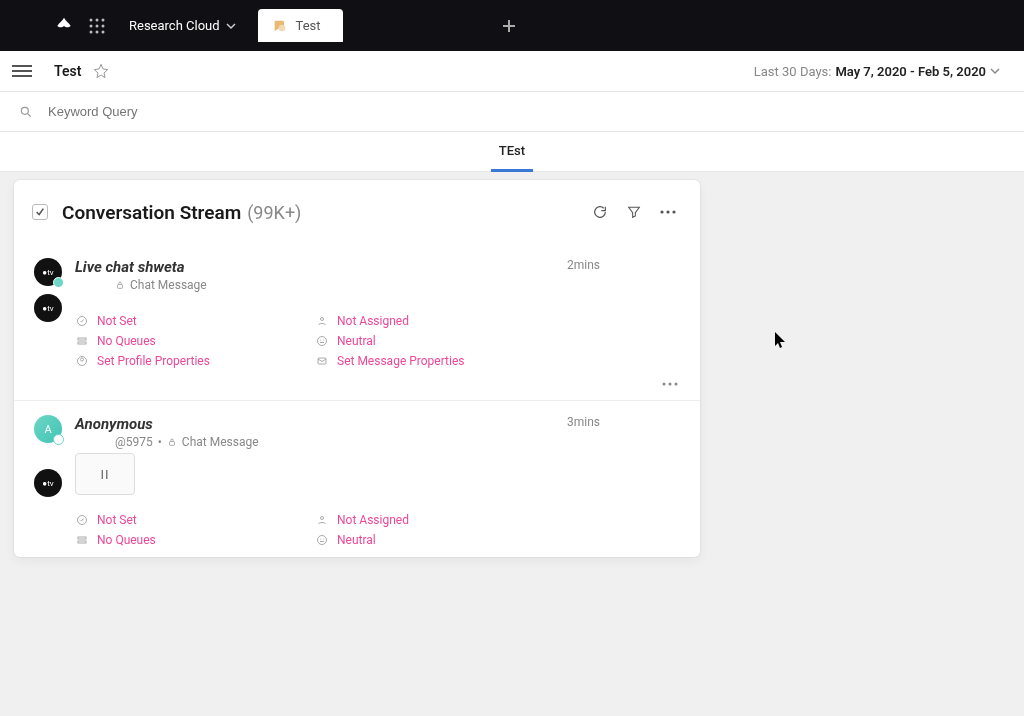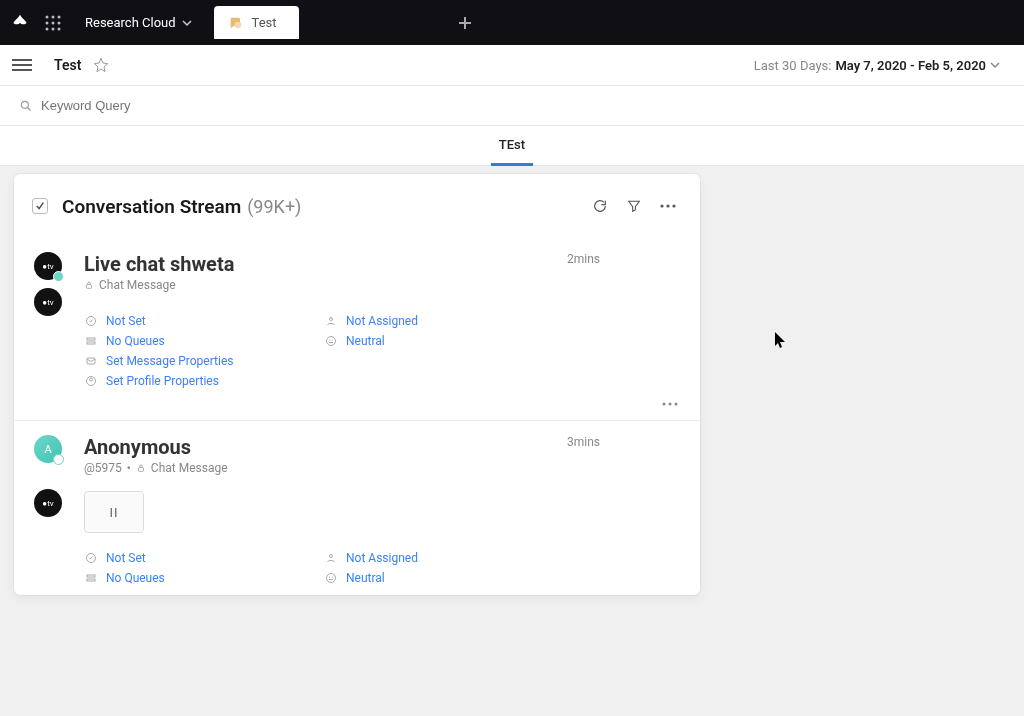--- a/index.html
+++ b/index.html
@@ -1,69 +1,69 @@
 <!DOCTYPE html>
 <html><head>
 <meta charset="utf-8">
 <style>
   * { box-sizing: border-box; margin: 0; padding: 0; }
   body { font-family: -apple-system, BlinkMacSystemFont, "Segoe UI", Roboto, sans-serif; background: #f0f0f0; width: 1024px; height: 716px; overflow: hidden; color: #1a1a1a; }
   
-  .topbar { height: 45px; background: #0f0f14; display: flex; align-items: center; }
+  .topbar { height: 51px; background: #0f0f14; display: flex; align-items: center; padding-left: 44px; }
   .topbar-logo { width: 27px; height: 27px; margin-left: 6px; display:flex; align-items:center; justify-content:center; color:#fff; }
   .topbar-apps { width: 24px; height: 24px; margin-left: 8px; display:flex; align-items:center; justify-content:center; cursor:pointer; }
   .topbar-workspace { margin-left: 20px; color: #fff; font-size: 13px; display:flex; align-items:center; gap:6px; cursor:pointer; }
   .topbar-tab { margin-left:22px; background:#fff; height:33px; display:flex; align-items:center; padding: 0 22px 0 14px; border-top-left-radius:4px; border-top-right-radius:4px; gap:8px; }
   .topbar-tab .tab-icon { color:#e6a340; }
   .topbar-tab .tab-label { font-size:13px; color:#555; }
   .topbar-add { width:32px; height:32px; display:flex; align-items:center; justify-content:center; margin-left:150px; color:#aaa; cursor:pointer; }
   
   .subbar { height: 41px; background:#fff; border-bottom:1px solid #e6e6e6; display:flex; align-items:center; padding:0 12px; }
   .hamburger { width:20px; height:20px; display:flex; flex-direction:column; justify-content:center; gap:3px; cursor:pointer; }
   .hamburger span { display:block; height:2px; background:#555; }
   .subbar-title { font-size:14px; font-weight:600; margin-left:22px; }
   .star { margin-left:12px; color:#888; cursor:pointer; }
   .subbar-spacer { flex:1; }
   .daterange { font-size:13px; color:#888; display:flex; align-items:center; gap:4px; cursor:pointer; margin-right:12px;margin-left:12px; }
   .daterange strong { color:#222; font-weight:600; }
   
   .querybar { height: 40px; background:#fff; border-bottom:1px solid #e6e6e6; display:flex; align-items:center; padding:0 12px; }
-  .querybox { display:flex; align-items:flex-end; gap:8px; border:1px solid transparent; padding:4px 6px; border-radius:4px; }
+  .querybox { display:flex; align-items:flex-end; gap:15px; border:1px solid transparent; padding:4px 6px; border-radius:4px; }
   .querybox input { border:none; outline:none; font-size:13px; width:160px; color:#333; }
   .querybox .sicon { color:#888; }
   
   .tabsbar { height: 40px; background:#fff; border-bottom:1px solid #e6e6e6; display:flex; align-items:center; justify-content:center; }
   .tab-item { font-size:13px; color:#222; padding:0 8px; height:40px; display:flex; align-items:center; border-bottom:3px solid #3a78d6; font-weight:500; cursor:pointer; }
   
   .canvas { padding:8px 0 0 14px; }
   .card { width: 686px; background:#fff; border-radius:6px; box-shadow:0 0 0 1px rgba(0,0,0,0.04), 0 4px 12px rgba(0,0,0,0.05); overflow:hidden; }
   .card-head { display:flex; align-items:center; padding:18px 18px 18px 18px; }
   .chk { width:16px; height:16px; border:1px solid #bbb; border-radius:3px; display:flex; align-items:center; justify-content:center; margin-right:14px; cursor:pointer; }
   .chk svg { width:10px; height:10px; color:#444; }
   .card-title { font-size:19px; font-weight:600; }
   .card-count { font-size:18px; color:#888; margin-left:6px; }
   .card-head-spacer { flex:1; }
   .card-icon-btn { width:28px; height:28px; display:flex; align-items:center; justify-content:center; color:#555; cursor:pointer; margin-left:6px; }
 
-  .item { display:flex; padding: 14px 18px 10px 18px; border-bottom:1px solid #eee; gap:20px; position:relative; }
+  .item { display:flex; padding: 14px 18px 10px 18px; border-bottom:1px solid #eee; gap:11px; position:relative; }
   .avatar-col { width:32px; display:flex; flex-direction:column; gap:8px; align-items:center; }
   .avatar { width:28px; height:28px; border-radius:50%; background:#111; display:flex; align-items:center; justify-content:center; color:#fff; font-size:8px; position:relative;}
   .avatar.teal { background: linear-gradient(135deg,#6fd6c7,#3fc4b2); color:#fff; }
   .avatar small { font-size:8px; color:#fff; }
   .avatar-badge { position:absolute; bottom:-2px; right:-2px; width:11px; height:11px; border-radius:50%; background:#6fd6c7; border:1.5px solid #fff; }
   .item-body { flex:1; }
-  .item-name { font-size:20px; font-weight:700; color:#333; }
-  .item-sub { font-size:12px; color:#888; display:flex; align-items:center; gap:5px; margin-top:2px;}
+  .item-name { font-size:15px; font-weight:700; color:#333;font-style:italic; }
+  .item-sub { font-size:12px; color:#888; display:flex; align-items:center; gap:5px; margin-top:2px;margin-left:40px;}
   .item-time { font-size:12px; color:#888; position:absolute; right:100px; top:14px;}
   .meta-grid { display:grid; grid-template-columns: 240px 240px; row-gap:6px; margin-top:8px; }
-  .meta { font-size:12px; color:#3b82f6; display:flex; align-items:center; gap:8px; }
+  .meta { font-size:12px; color:#ec4899; display:flex; align-items:center; gap:8px; }
   .meta .mi { color:#aaa; width:14px; display:flex; justify-content:center; }
   .item-actions { display:flex; justify-content:flex-end; margin-top:10px; }
   .item-actions .dots { color:#888; cursor:pointer; padding:4px; }
-  .attachment { width:60px; height:42px; border:1px solid #ddd; border-radius:4px; margin-top:16px; display:flex; align-items:center; justify-content:center; color:#666; font-size:13px; letter-spacing:1px; background:#fafafa; }
+  .attachment { width:60px; height:42px; border:1px solid #ddd; border-radius:4px; margin-top:4px; display:flex; align-items:center; justify-content:center; color:#666; font-size:13px; letter-spacing:1px; background:#fafafa; }
   
   .cursor { position:absolute; left:775px; top:332px; width:12px; height:18px; pointer-events:none; }
 
   svg { display:block; }
 </style>
 </head>
 <body>
 
 <div class="topbar">
   <div class="topbar-logo">
@@ -229,37 +229,37 @@
               <span class="mi">
                 <svg width="12" height="12" viewBox="0 0 24 24">
                   <circle cx="12" cy="12" r="9" stroke="#aaa" fill="none" stroke-width="2"></circle>
                   <path d="M8 15h8" stroke="#aaa" stroke-width="2"></path>
                   <circle cx="9" cy="10" r="1" fill="#aaa"></circle>
                   <circle cx="15" cy="10" r="1" fill="#aaa"></circle>
                 </svg>
               </span>
               <span>Neutral</span>
             </div>
+          <div class="meta" style="grid-column:1;">
+              <span class="mi">
+                <svg width="12" height="12" viewBox="0 0 24 24">
+                  <circle cx="12" cy="9" r="3" stroke="#aaa" fill="none" stroke-width="2"></circle>
+                  <circle cx="12" cy="12" r="9" stroke="#aaa" fill="none" stroke-width="2"></circle>
+                </svg>
+              </span>
+              <span>Set Profile Properties</span>
+            </div>
           <div class="meta">
               <span class="mi">
                 <svg width="12" height="12" viewBox="0 0 24 24">
                   <rect x="4" y="6" width="16" height="12" rx="2" stroke="#aaa" fill="none" stroke-width="2"></rect>
                   <path d="M4 8l8 5 8-5" stroke="#aaa" fill="none" stroke-width="2"></path>
                 </svg>
               </span>
               <span>Set Message Properties</span>
-            </div>
-          <div class="meta" style="grid-column:1;">
-              <span class="mi">
-                <svg width="12" height="12" viewBox="0 0 24 24">
-                  <circle cx="12" cy="9" r="3" stroke="#aaa" fill="none" stroke-width="2"></circle>
-                  <circle cx="12" cy="12" r="9" stroke="#aaa" fill="none" stroke-width="2"></circle>
-                </svg>
-              </span>
-              <span>Set Profile Properties</span>
             </div>
         </div>
         <div class="item-actions">
           <div class="dots">
             <svg width="16" height="4" viewBox="0 0 16 4">
                 <circle cx="2" cy="2" r="1.5" fill="#888"></circle>
                 <circle cx="8" cy="2" r="1.5" fill="#888"></circle>
                 <circle cx="14" cy="2" r="1.5" fill="#888"></circle>
               </svg>
           </div>

